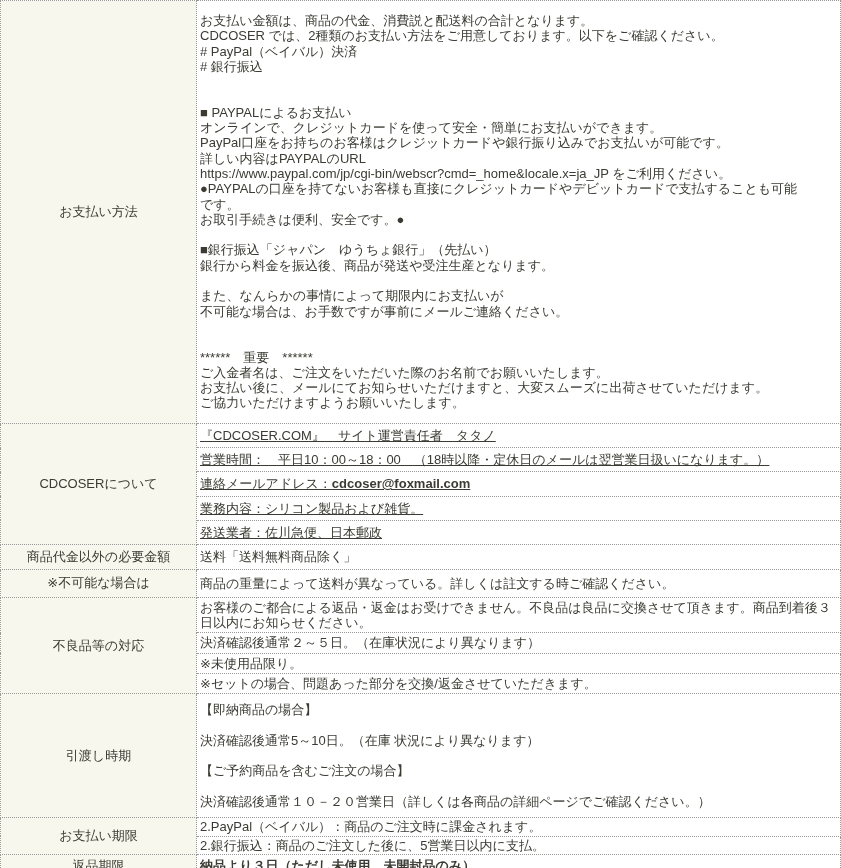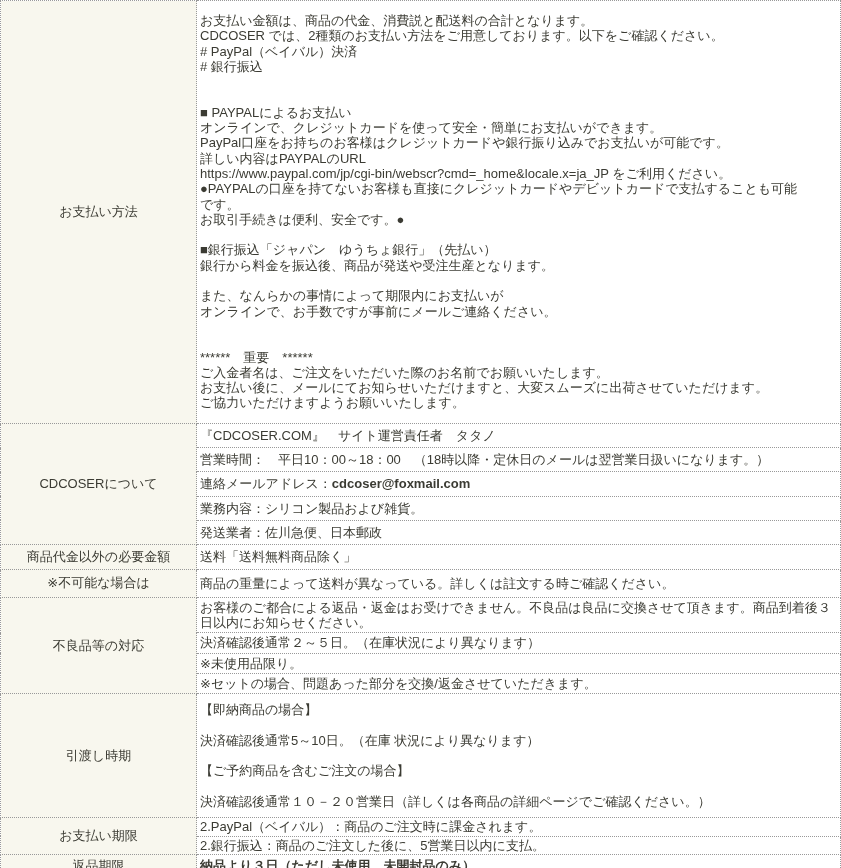--- a/index.html
+++ b/index.html
@@ -36,21 +36,21 @@
     background:#fff;
     font-size:13px;
     line-height:15.3px;
     vertical-align:top;
     padding:1px 3px;
     color:var(--text);
     word-break:break-all;
   }
   .line{min-height:15.3px;white-space:pre-wrap;}
   tr[data-section="payment-method"] td{padding:12px 3px;}
-  tr[data-section="about-cdcoser"] td{padding:4px 3px;}
+  tr[data-section="about-cdcoser"] td{padding:4px 3px;text-decoration:underline;}
   tr[data-section="extra-fees"] td{padding:4px 3px;margin-top:23px;}
   tr[data-section="about-shipping"] td{padding:6px 3px;margin-left:40px;}
   tr[data-section="defective-items"] td{padding:2px 3px;}
   tr[data-section="delivery-time"] td{padding:8px 3px;}
   tr[data-section="payment-deadline"] td{padding:1px 3px;}
   tr[data-section="return-deadline"] td{padding:3px 3px;font-weight:bold;}
   tr[data-section="return-shipping"] td{padding:1px 3px;}
   .bold{font-weight:bold;}
 </style>
 </head>
@@ -77,21 +77,21 @@
           <div class="line">詳しい内容はPAYPALのURL</div>
           <div class="line">https://www.paypal.com/jp/cgi-bin/webscr?cmd=_home&amp;locale.x=ja_JP をご利用ください。</div>
           <div class="line">●PAYPALの口座を持てないお客様も直接にクレジットカードやデビットカードで支払することも可能</div>
           <div class="line">です。</div>
           <div class="line">お取引手続きは便利、安全です。●</div>
           <div class="line">&nbsp;</div>
           <div class="line">■銀行振込「ジャパン　ゆうちょ銀行」（先払い）</div>
           <div class="line">銀行から料金を振込後、商品が発送や受注生産となります。</div>
           <div class="line">&nbsp;</div>
           <div class="line">また、なんらかの事情によって期限内にお支払いが</div>
-          <div class="line">オンラインで、お手数ですが事前にメールご連絡ください。</div>
+          <div class="line">不可能な場合は、お手数ですが事前にメールご連絡ください。</div>
           <div class="line">&nbsp;</div>
           <div class="line">&nbsp;</div>
           <div class="line">******　重要　******</div>
           <div class="line">ご入金者名は、ご注文をいただいた際のお名前でお願いいたします。</div>
           <div class="line">お支払い後に、メールにてお知らせいただけますと、大変スムーズに出荷させていただけます。</div>
           <div class="line">ご協力いただけますようお願いいたします。</div>
         </td>
       </tr>
       <tr data-section="about-cdcoser">
         <th rowspan="5">CDCOSERについて</th>

